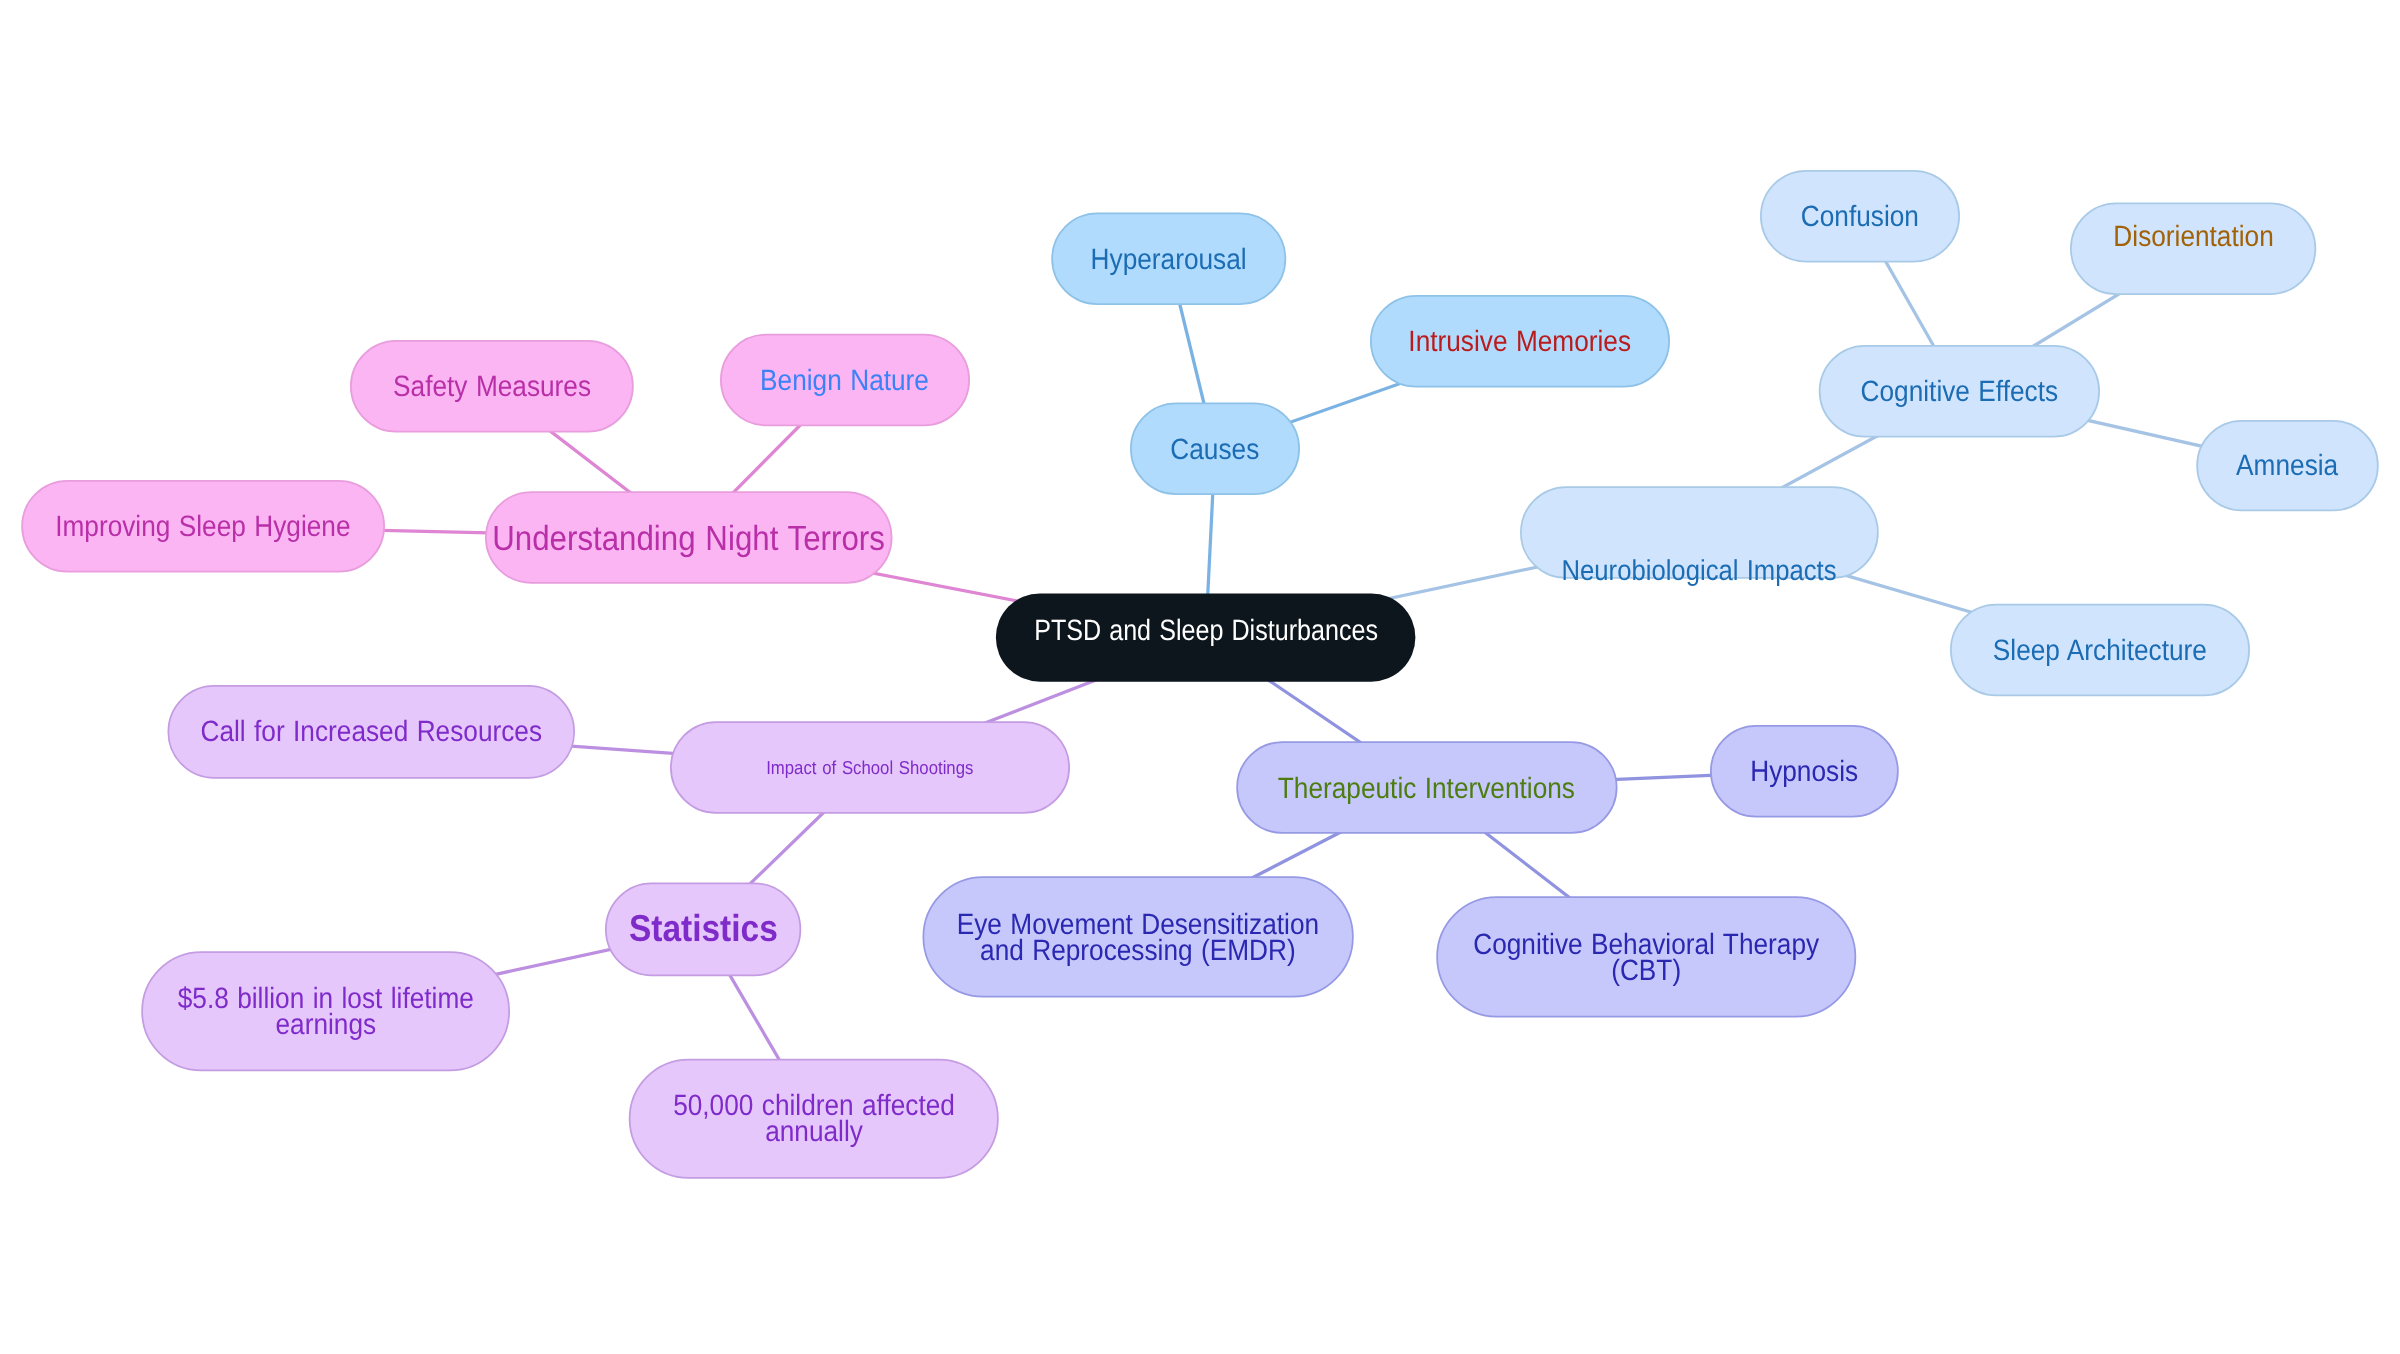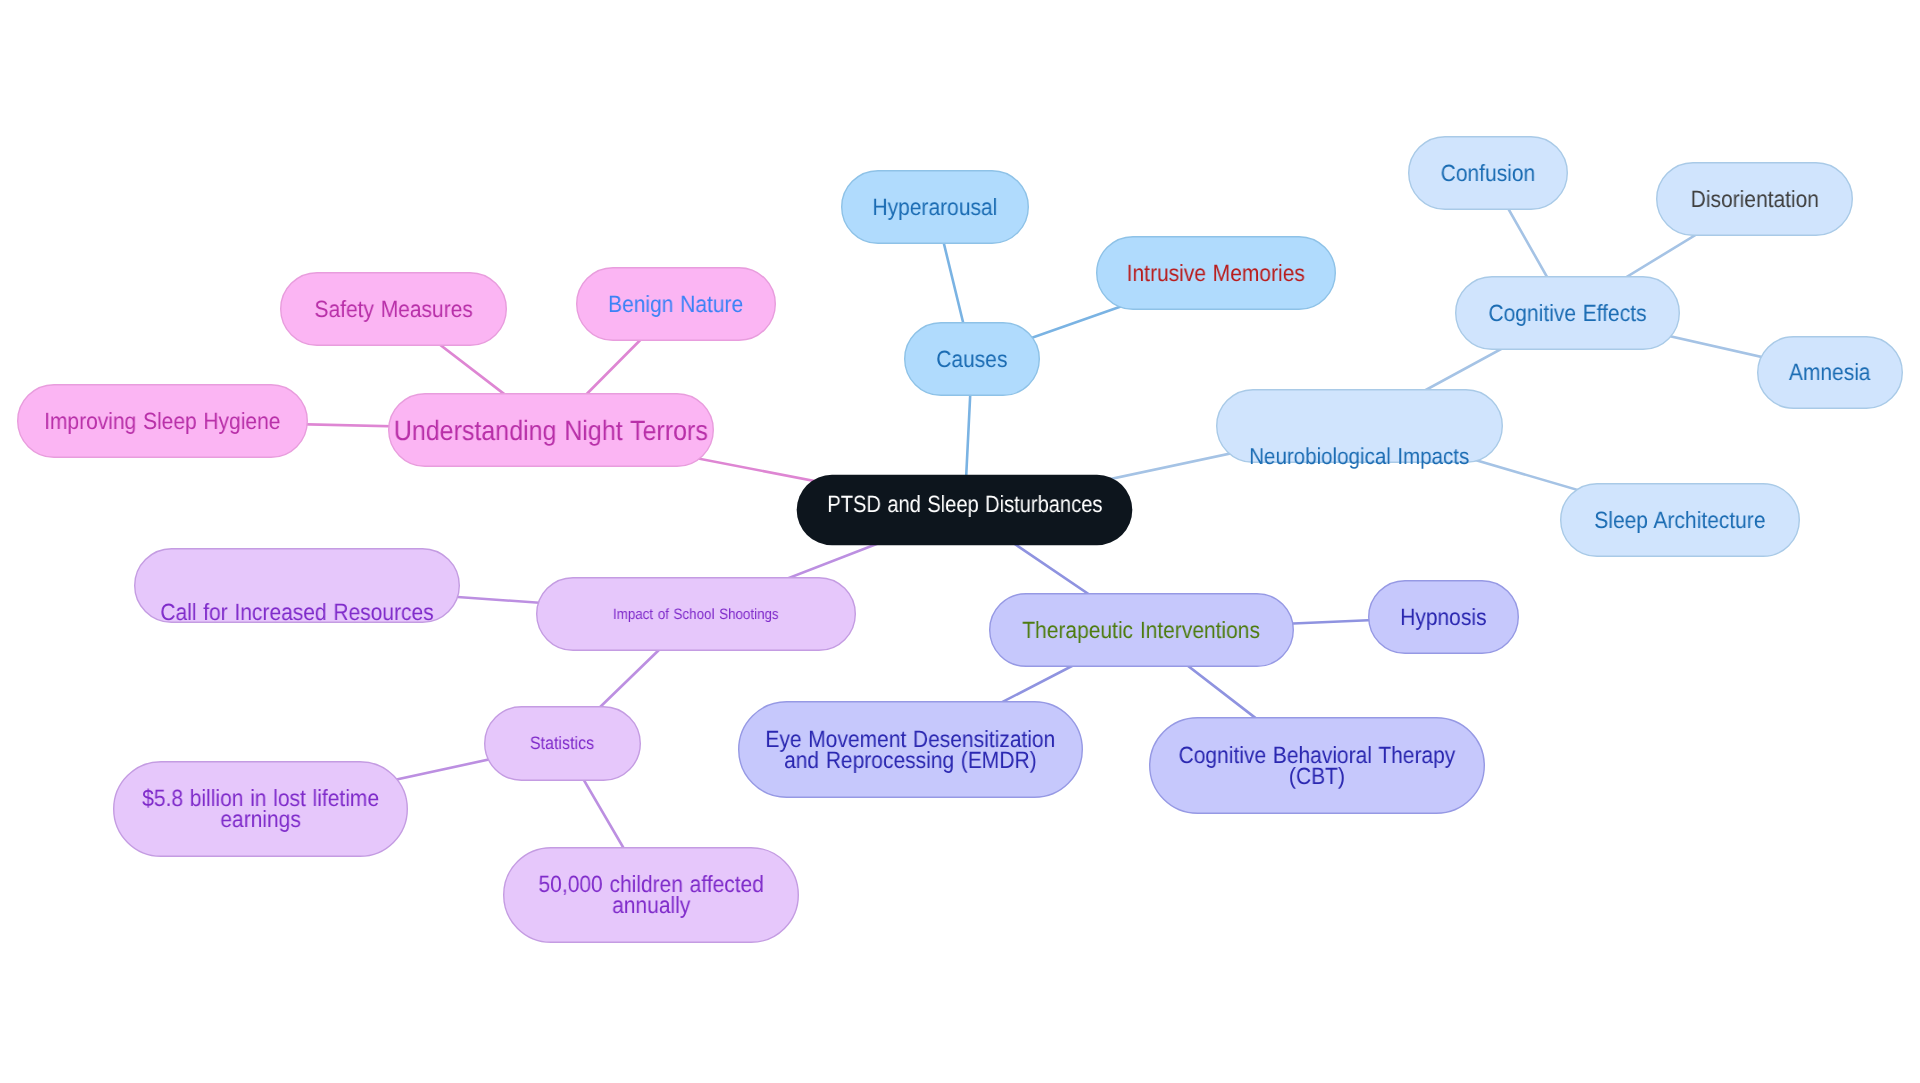--- a/index.html
+++ b/index.html
@@ -81,21 +81,21 @@
       </div>
     <div class="node" style="left: 1216px; top: 389px; width: 287px; height: 74px; color: rgb(27, 108, 179); font-size: 23px; margin-top: 30px;">
         <span style="transform: scaleX(0.893);">Neurobiological Impacts</span>
       </div>
     <div class="node" style="left: 1455px; top: 276px; width: 225px; height: 74px; color: rgb(27, 108, 179); font-size: 23.5px;">
         <span style="transform: scaleX(0.893);">Cognitive Effects</span>
       </div>
     <div class="node" style="left: 1408px; top: 136px; width: 160px; height: 74px; color: rgb(27, 108, 179); font-size: 23.5px;">
         <span style="transform: scaleX(0.893);">Confusion</span>
       </div>
-    <div class="node" style="left: 1656px; top: 162px; width: 197px; height: 74px; color: #404040; font-size: 23.5px;">
+    <div class="node" style="left: 1656px; top: 152px; width: 197px; height: 74px; color: #a16207; font-size: 23.5px;">
         <span style="transform: scaleX(0.893);">Disorientation</span>
       </div>
     <div class="node" style="left: 1757px; top: 336px; width: 146px; height: 73px; color: rgb(27, 108, 179); font-size: 23.5px;">
         <span style="transform: scaleX(0.893);">Amnesia</span>
       </div>
     <div class="node" style="left: 1560px; top: 483px; width: 240px; height: 74px; color: rgb(27, 108, 179); font-size: 23.5px;">
         <span style="transform: scaleX(0.893);">Sleep Architecture</span>
       </div>
     <div class="node" style="left: 989px; top: 593px; width: 305px; height: 74px; color: #4d7c0f; font-size: 23.5px;">
         <span style="transform: scaleX(0.893);">Therapeutic Interventions</span>
@@ -119,24 +119,24 @@
       </div>
     <div class="node" style="left: 576px; top: 267px; width: 200px; height: 74px; color: #3b82f6; font-size: 23.5px;">
         <span style="transform: scaleX(0.893);">Benign Nature</span>
       </div>
     <div class="node" style="left: 17px; top: 384px; width: 291px; height: 74px; color: rgb(184, 47, 168); font-size: 23.5px;">
         <span style="transform: scaleX(0.893);">Improving Sleep Hygiene</span>
       </div>
     <div class="node" style="left: 536px; top: 577px; width: 320px; height: 74px; color: rgb(127, 43, 202); font-size: 15px;">
         <span style="transform: scaleX(0.893);">Impact of School Shootings</span>
       </div>
-    <div class="node" style="left: 134px; top: 548px; width: 326px; height: 75px; color: rgb(127, 43, 202); font-size: 23.5px; align-items: flex-end;">
+    <div class="node" style="left: 134px; top: 548px; width: 326px; height: 75px; color: rgb(127, 43, 202); font-size: 23.5px;">
         <span style="transform: scaleX(0.893);">Call for Increased Resources</span>
       </div>
-    <div class="node" style="left: 484px; top: 706px; width: 157px; height: 75px; color: rgb(127, 43, 202); font-size: 18px;">
+    <div class="node" style="left: 484px; top: 706px; width: 157px; height: 75px; color: rgb(127, 43, 202); font-size: 30px; font-weight: bold;">
         <span style="transform: scaleX(0.893);">Statistics</span>
       </div>
     <div class="node" style="left: 113px; top: 761px; width: 295px; height: 96px; color: rgb(127, 43, 202); font-size: 23.5px;">
         <span style="transform: scaleX(0.893);">$5.8 billion in lost lifetime
 earnings</span>
       </div>
     <div class="node" style="left: 503px; top: 847px; width: 296px; height: 96px; color: rgb(127, 43, 202); font-size: 23.5px;">
         <span style="transform: scaleX(0.893);">50,000 children affected
 annually</span>
       </div>

